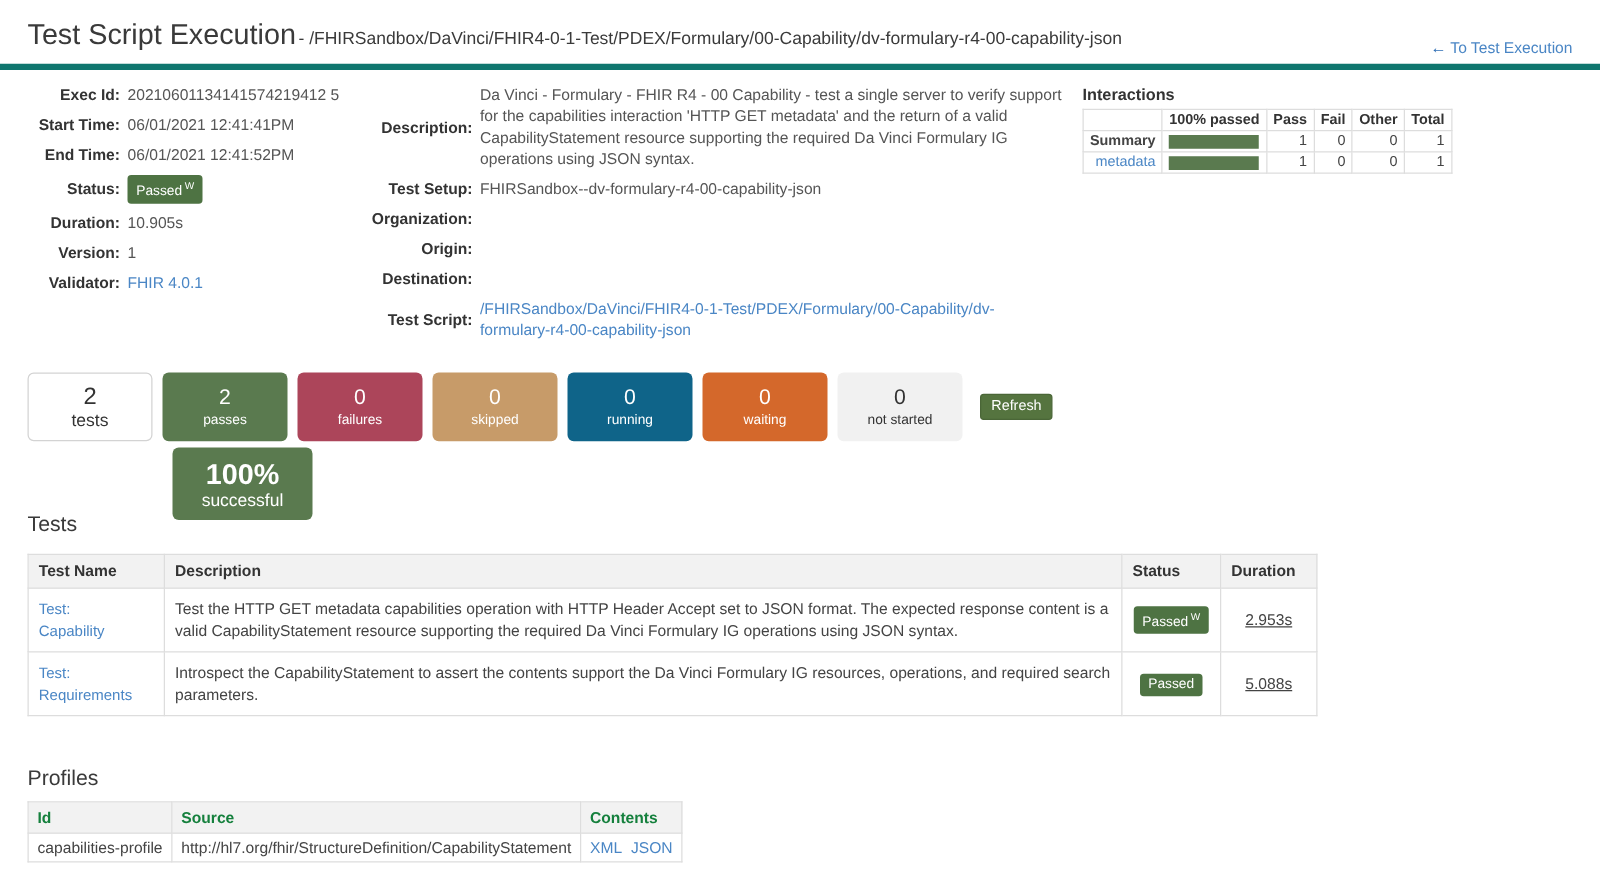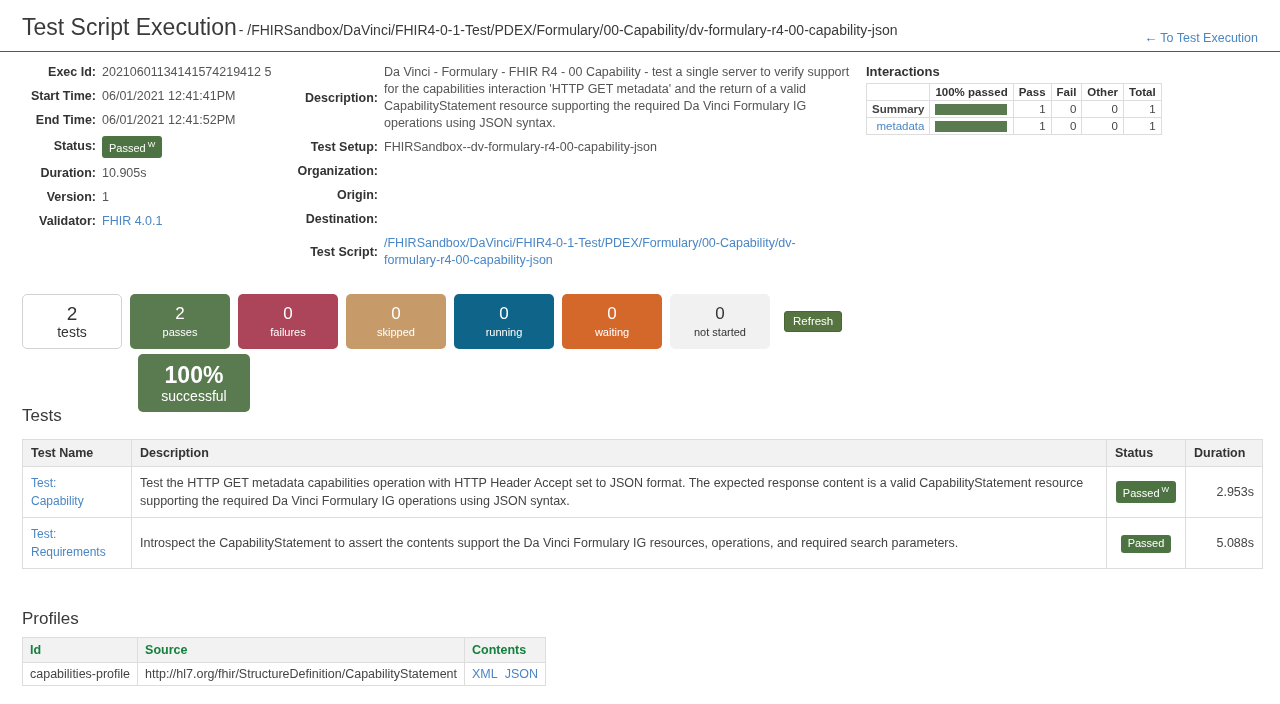--- a/index.html
+++ b/index.html
@@ -13,21 +13,21 @@
     font-family: "Liberation Sans", sans-serif;
     color: #333333;
     font-size: 13px;
     overflow: hidden;
   }
 
   
   .page-header {
     position: relative;
     padding: 14px 18px 10px 22px;
-    border-bottom: 1px solid #0f766e;
+    border-bottom: 5px solid #0f766e;
   }
   .page-title {
     font-size: 23px;
     font-weight: normal;
     color: #3a3a3a;
     display: inline;
   }
   .page-title-sub {
     font-size: 14px;
     color: #3a3a3a;
@@ -198,21 +198,21 @@
     color: #3a3a3a;
     font-weight: normal;
     margin: 0 0 8px 0;
     padding: 0 22px;
   }
 
   
   .tests-wrap { padding: 0 22px; }
   table.grid {
     border-collapse: collapse;
-    width: 1241px;
+    width: 1032px;
     font-size: 12.5px;
     table-layout: fixed;
     margin-top: 13px;
   }
   table.grid th {
     background: #f2f2f2;
     border: 1px solid #dddddd;
     text-align: left;
     font-weight: bold;
     font-size: 12.5px;
@@ -227,21 +227,21 @@
     line-height: 18px;
   }
   table.grid td.name-cell { vertical-align: top; padding-top: 7px; }
   table.grid td.name-cell a {
     color: #4a86c5;
     text-decoration: none;
     font-size: 12px;
     cursor: pointer;
   }
   table.grid td.status-cell { text-align: center; }
-  table.grid td.dur-cell { text-align: right; color: #444; }
+  table.grid td.dur-cell { text-align: center; color: #444; text-decoration: underline; }
   .c-name { width: 92px; }
   .c-desc { width: auto; }
   .c-status { width: 62px; }
   .c-dur { width: 60px; }
 
   
   .profiles-wrap { padding: 0 22px; }
   table.profiles {
     border-collapse: collapse;
     font-size: 12.5px;

